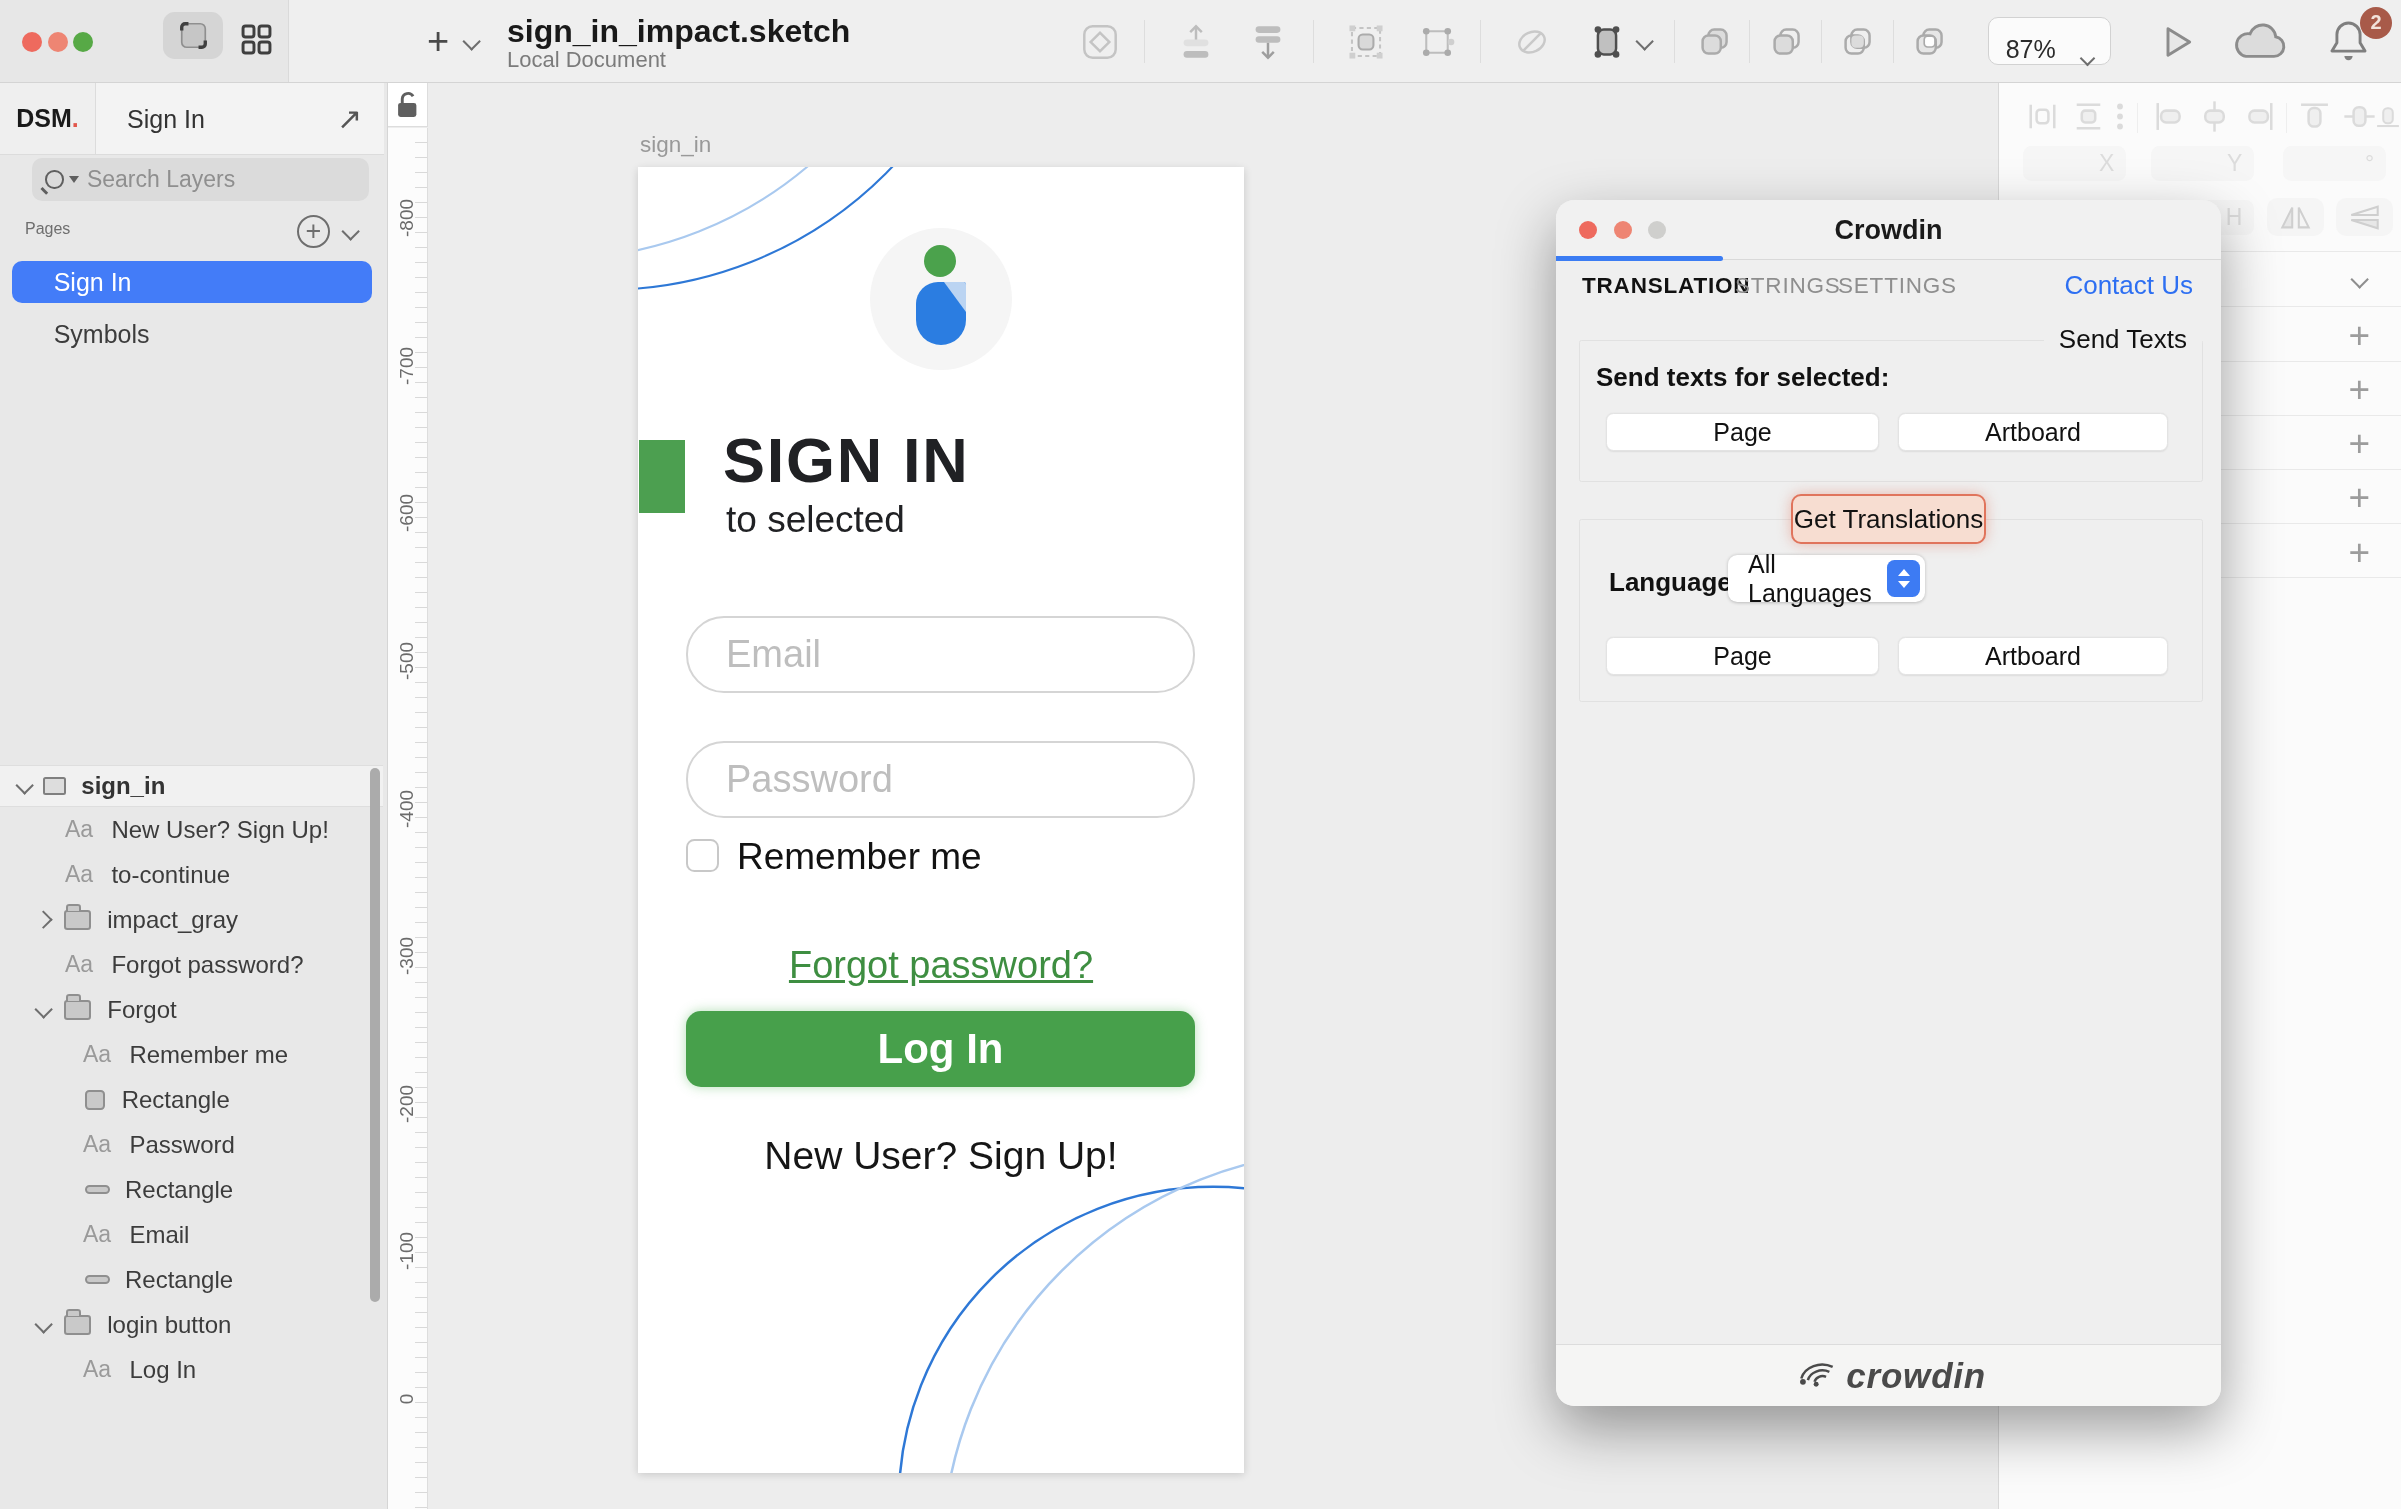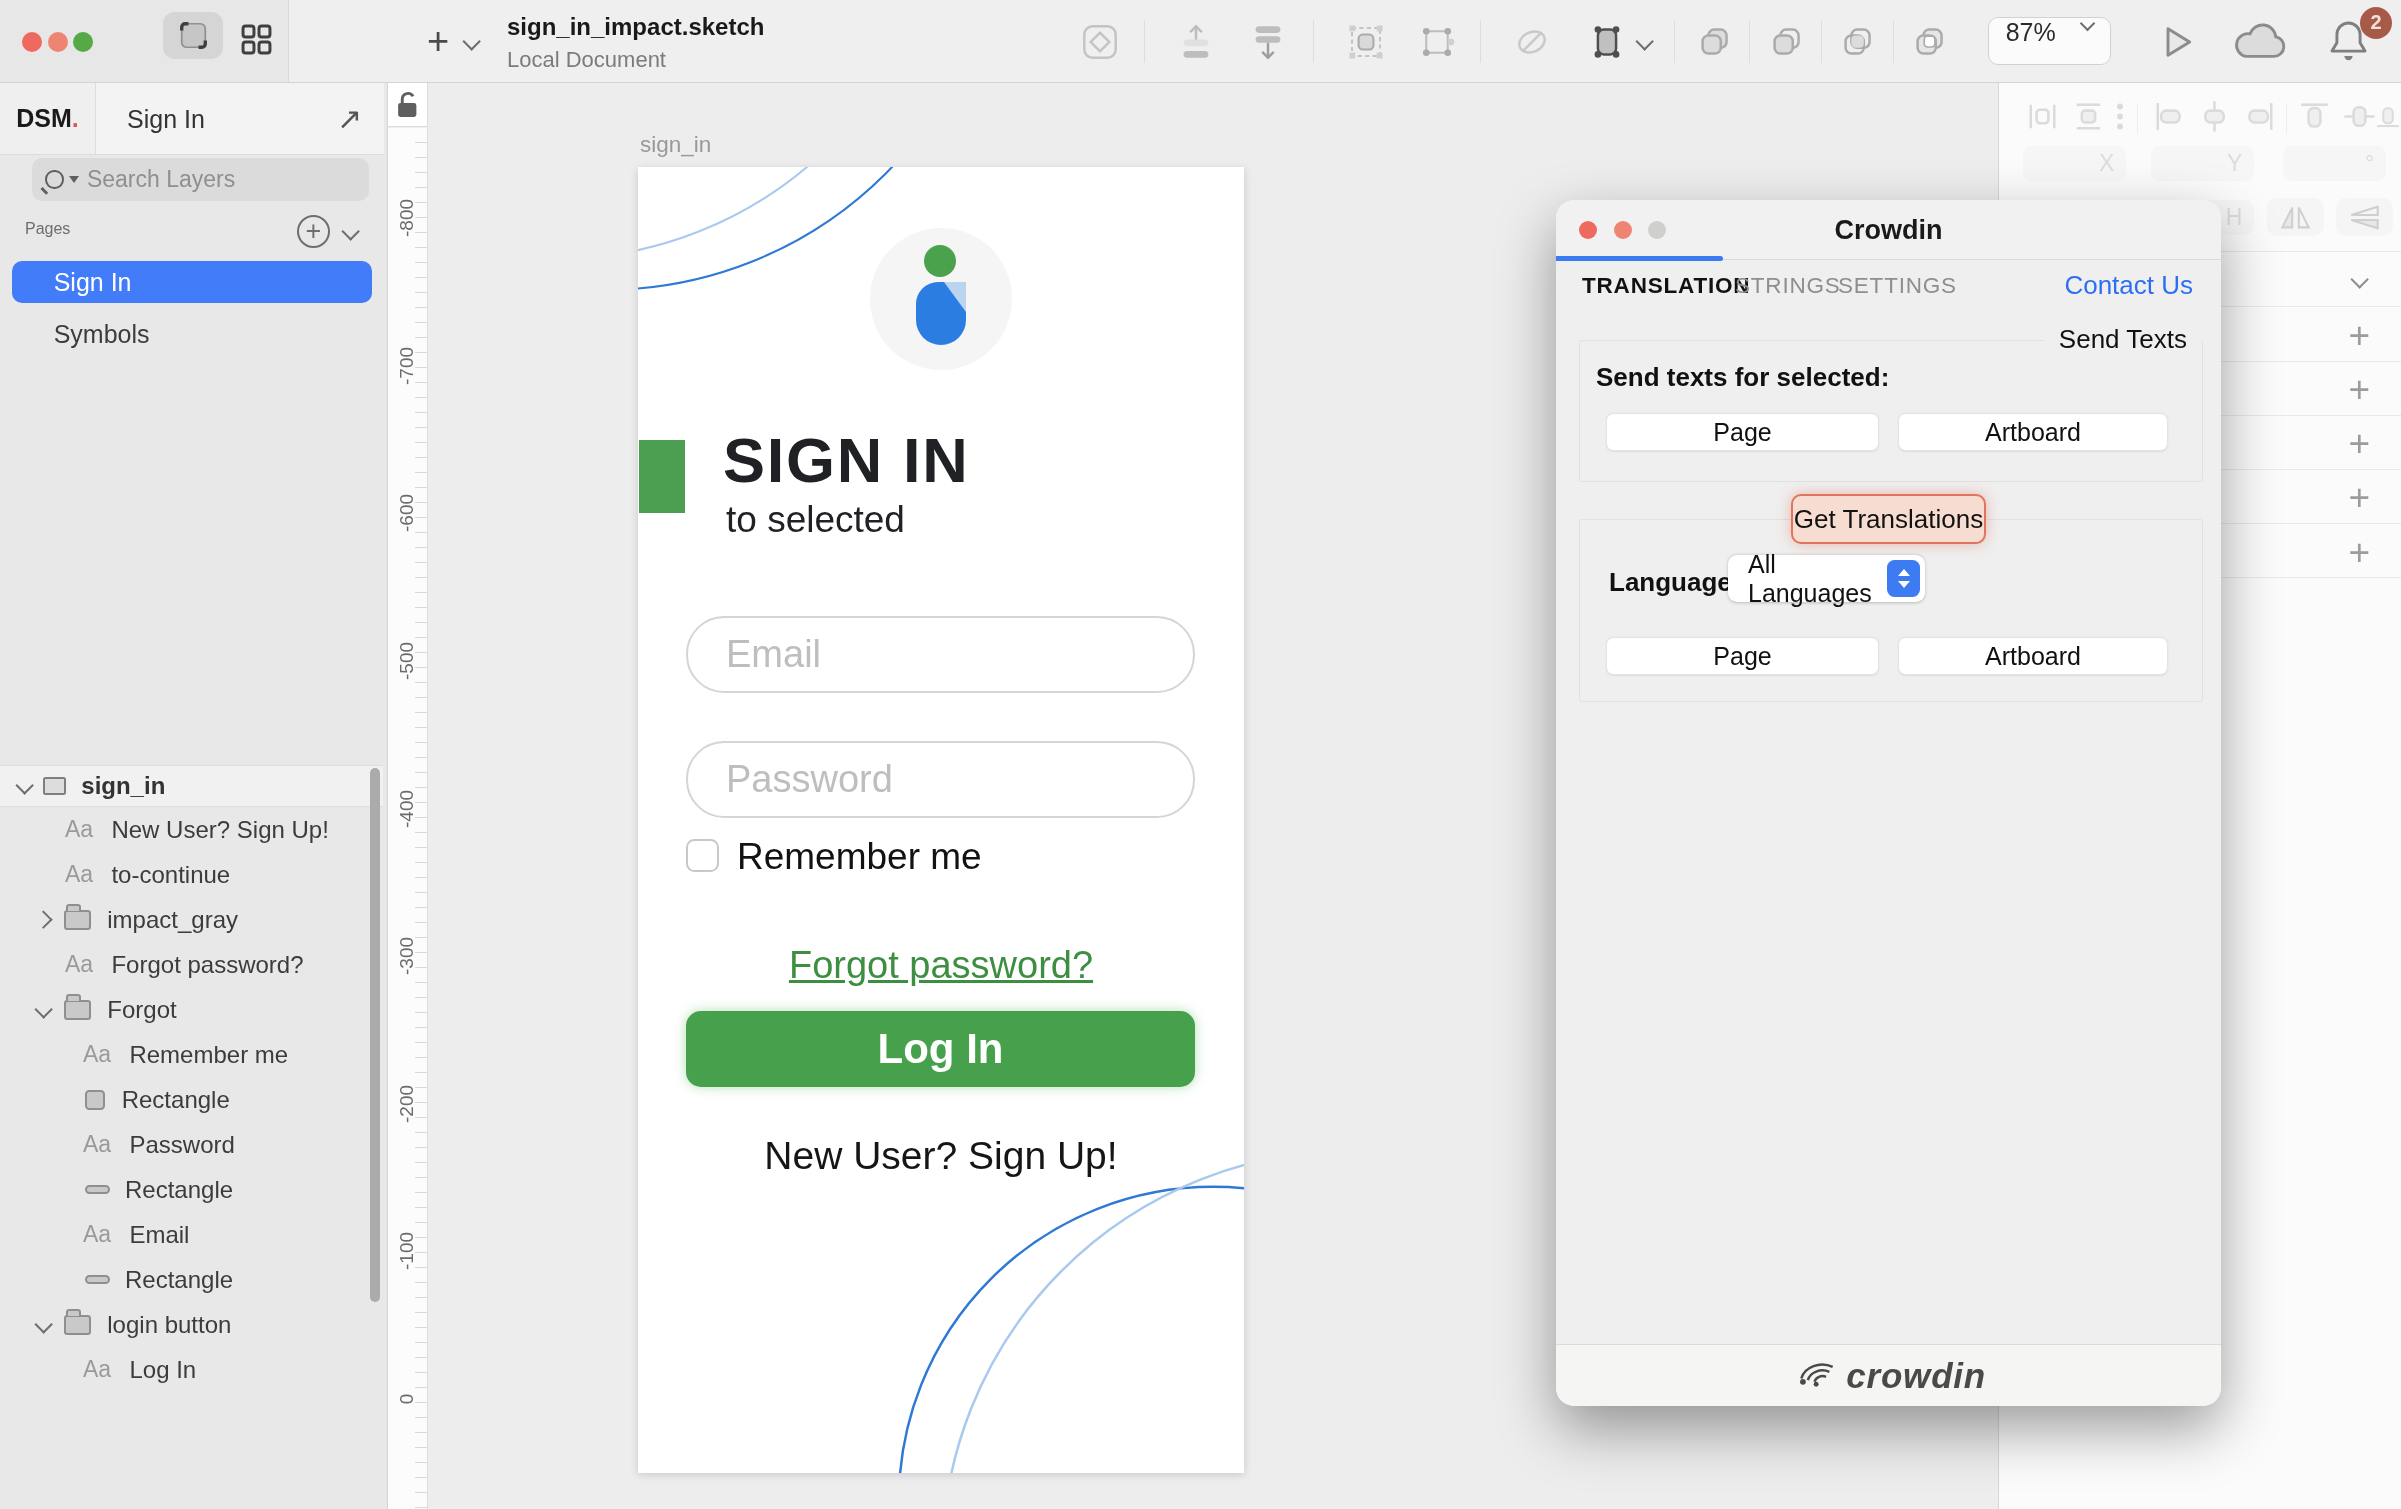--- a/index.html
+++ b/index.html
@@ -9,25 +9,25 @@
   #root { position:relative; width:2401px; height:1509px; }
 
   
   .toolbar { left:0; top:0; width:2401px; height:83px; background:#EFEFEF; border-bottom:1.7px solid #D4D4D4; z-index:40; }
   .toolbar-left { left:0; top:0; width:289px; height:82px; background:#E7E7E7; border-right:0.8px solid #DADADA; }
   .tl-dot { width:20px; height:20px; border-radius:50%; top:32px; }
   .toggle-pill { left:163px; top:11.7px; width:60px; height:47px; background:#D5D5D5; border-radius:11.7px; display:flex; align-items:center; justify-content:center; }
   .gridbtn { left:235px; top:18.3px; width:43px; height:43px; display:flex; align-items:center; justify-content:center; }
   .plusbtn { left:427px; top:20px; font-size:38px; color:#4A4A4A; font-weight:400; }
   .tb-caret { width:13.3px; height:13.3px; border-right:2.5px solid #6E6E6E; border-bottom:2.5px solid #6E6E6E; transform:rotate(45deg); display:inline-block; }
-  .doc-title { left:507px; top:13.3px; font-size:24px; font-weight:700; color:#191919; }
+  .doc-title { left:507px; top:13.3px; font-size:32px; font-weight:700; color:#191919; }
   .doc-sub { left:507px; top:47px; font-size:22px; color:#7B7B7B; }
   .mid-ic { top:23px; width:38px; height:38px; }
   .sep-v { top:20px; width:0.8px; height:43px; background:#DDDDDD; }
-  .zoom-box { left:1988px; top:16.7px; width:123px; height:48px; background:#FBFBFB; border:1.7px solid #D2D2D2; border-radius:10px; display:flex; align-items:flex-start; justify-content:space-between; padding:0 16.7px; }
+  .zoom-box { left:1988px; top:16.7px; width:123px; height:48px; background:#FBFBFB; border:1.7px solid #D2D2D2; border-radius:10px; display:flex; align-items:flex-end; justify-content:space-between; padding:0 16.7px; }
   .zoom-box span { font-size:25px; color:#2B2B2B; }
   .badge { left:2360px; top:6.7px; width:32px; height:32px; background:#A85A49; border-radius:50%; color:#F2E2DB; font-size:20px; font-weight:700; display:flex; align-items:center; justify-content:center; }
 
   
   .sidebar { left:0; top:83px; width:388px; height:1426px; background:#E8E8E8; border-right:0.8px solid #D5D5D5; z-index:30; }
   .sb-header { left:0; top:0; width:384px; height:72px; background:#F3F3F3; border-bottom:0.8px solid #DCDCDC; }
   .dsm-cell { left:0; top:0; width:96px; height:71px; border-right:0.8px solid #DCDCDC; background:#EFEFEF; display:flex; align-items:center; justify-content:center; font-size:25px; font-weight:700; color:#1A1A1A; }
   .dsm-dot { color:#E2574C; }
   .sb-tab { left:127px; top:22px; font-size:25px; color:#333; }
   .ext-arrow { left:337px; top:18.3px; font-size:30px; color:#555; }

